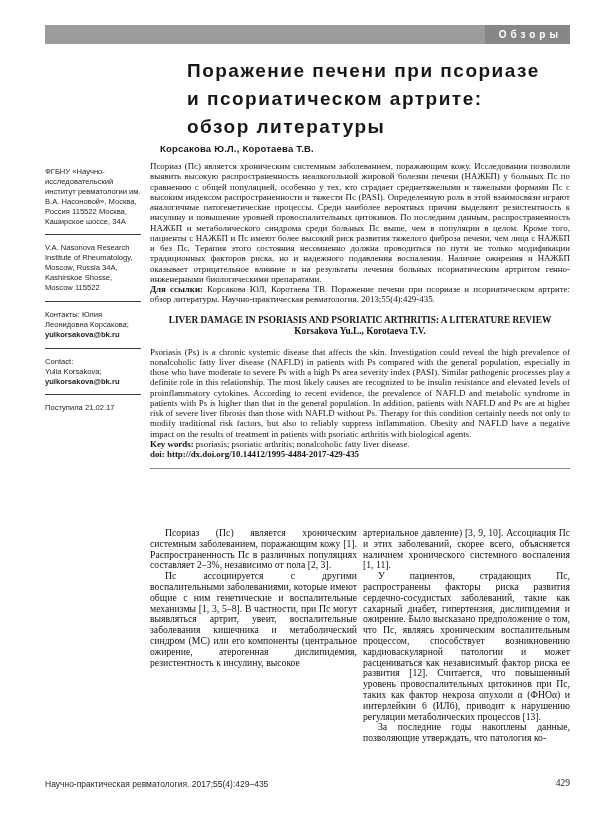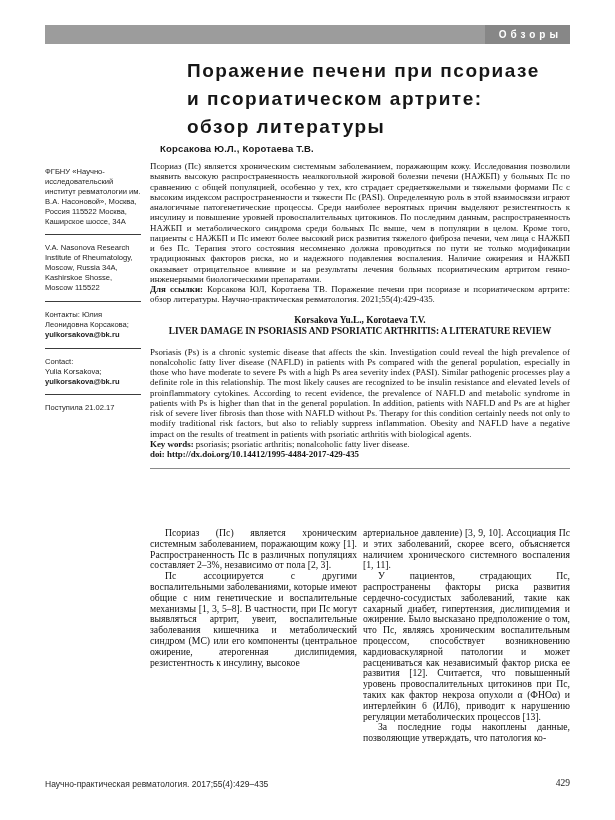--- a/index.html
+++ b/index.html
@@ -99,25 +99,25 @@
     <hr>
     <p><span class="bold">Contact:</span><br>
       <span>Yulia Korsakova;</span><br>
       <span class="email">yulkorsakova@bk.ru</span></p>
     <hr>
     <p>Поступила 21.02.17</p>
   </div>
 
   <div class="frontmatter">
     <p>Псориаз (Пс) является хроническим системным заболеванием, поражающим кожу. Исследования позволили выявить высокую распространенность неалкогольной жировой болезни печени (НАЖБП) у больных Пс по сравнению с общей популяцией, особенно у тех, кто страдает среднетяжелыми и тяжелыми формами Пс с высоким индексом распространенности и тяжести Пс (PASI). Определенную роль в этой взаимосвязи играют аналогичные патогенетические процессы. Среди наиболее вероятных причин выделяют резистентность к инсулину и повышение уровней провоспалительных цитокинов. По последним данным, распространенность НАЖБП и метаболического синдрома среди больных Пс выше, чем в популяции в целом. Кроме того, пациенты с НАЖБП и Пс имеют более высокий риск развития тяжелого фиброза печени, чем лица с НАЖБП и без Пс. Терапия этого состояния несомненно должна проводиться по пути не только модификации традиционных факторов риска, но и надежного подавления воспаления. Наличие ожирения и НАЖБП оказывает отрицательное влияние и на результаты лечения больных псориатическим артритом генно-инженерными биологическими препаратами.</p>
-    <p><span class="lead">Для ссылки:</span><span> Корсакова ЮЛ, Коротаева ТВ. Поражение печени при псориазе и псориатическом артрите: обзор литературы. Научно-практическая ревматология. 2021;55(4):429-435.</span></p>
+    <p><span class="lead">Для ссылки:</span><span> Корсакова ЮЛ, Коротаева ТВ. Поражение печени при псориазе и псориатическом артрите: обзор литературы. Научно-практическая ревматология. 2013;55(4):429-435.</span></p>
 
     <div class="en-head">
+      <div>LIVER DAMAGE IN PSORIASIS AND PSORIATIC ARTHRITIS: A LITERATURE REVIEW</div>
       <div>Korsakova Yu.L., Korotaeva T.V.</div>
-      <div>LIVER DAMAGE IN PSORIASIS AND PSORIATIC ARTHRITIS: A LITERATURE REVIEW</div>
     </div>
 
     <p>Psoriasis (Ps) is a chronic systemic disease that affects the skin. Investigation could reveal the high prevalence of nonalcoholic fatty liver disease (NAFLD) in patients with Ps compared with the general population, especially in those who have moderate to severe Ps with a high Ps area severity index (PASI). Similar pathogenic processes play a definite role in this relationship. The most likely causes are recognized to be insulin resistance and elevated levels of proinflammatory cytokines. According to recent evidence, the prevalence of NAFLD and metabolic syndrome in patients with Ps is higher than that in the general population. In addition, patients with NAFLD and Ps are at higher risk of severe liver fibrosis than those with NAFLD without Ps. Therapy for this condition certainly needs not only to modify traditional risk factors, but also to reliably suppress inflammation. Obesity and NAFLD have a negative impact on the results of treatment in patients with psoriatic arthritis with biological agents.</p>
     <p><span class="lead">Key words:</span><span> psoriasis; psoriatic arthritis; nonalcoholic fatty liver disease.</span></p>
     <p class="doi-line">doi: http://dx.doi.org/10.14412/1995-4484-2017-429-435</p>
     <hr class="front-rule">
   </div>
 
   <div class="bodycol col-left">
     <p class="ind">Псориаз (Пс) является хроническим системным заболеванием, поражающим кожу [1]. Распространенность Пс в различных популяциях составляет 2–3%, независимо от пола [2, 3].</p>

